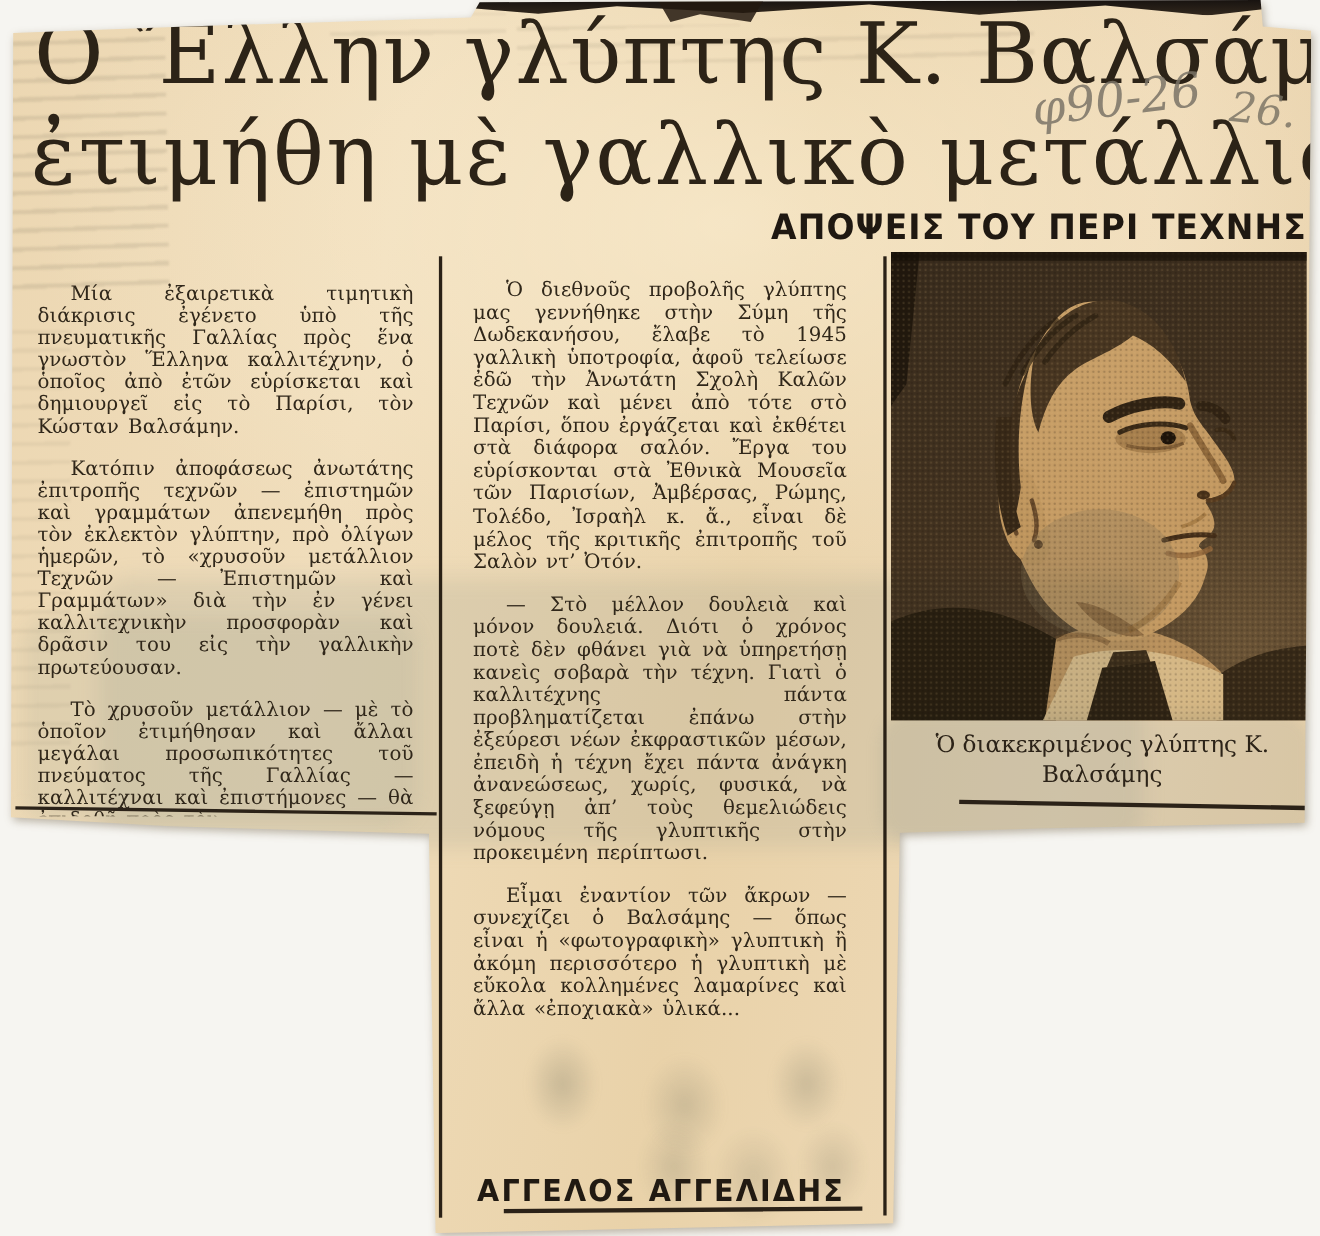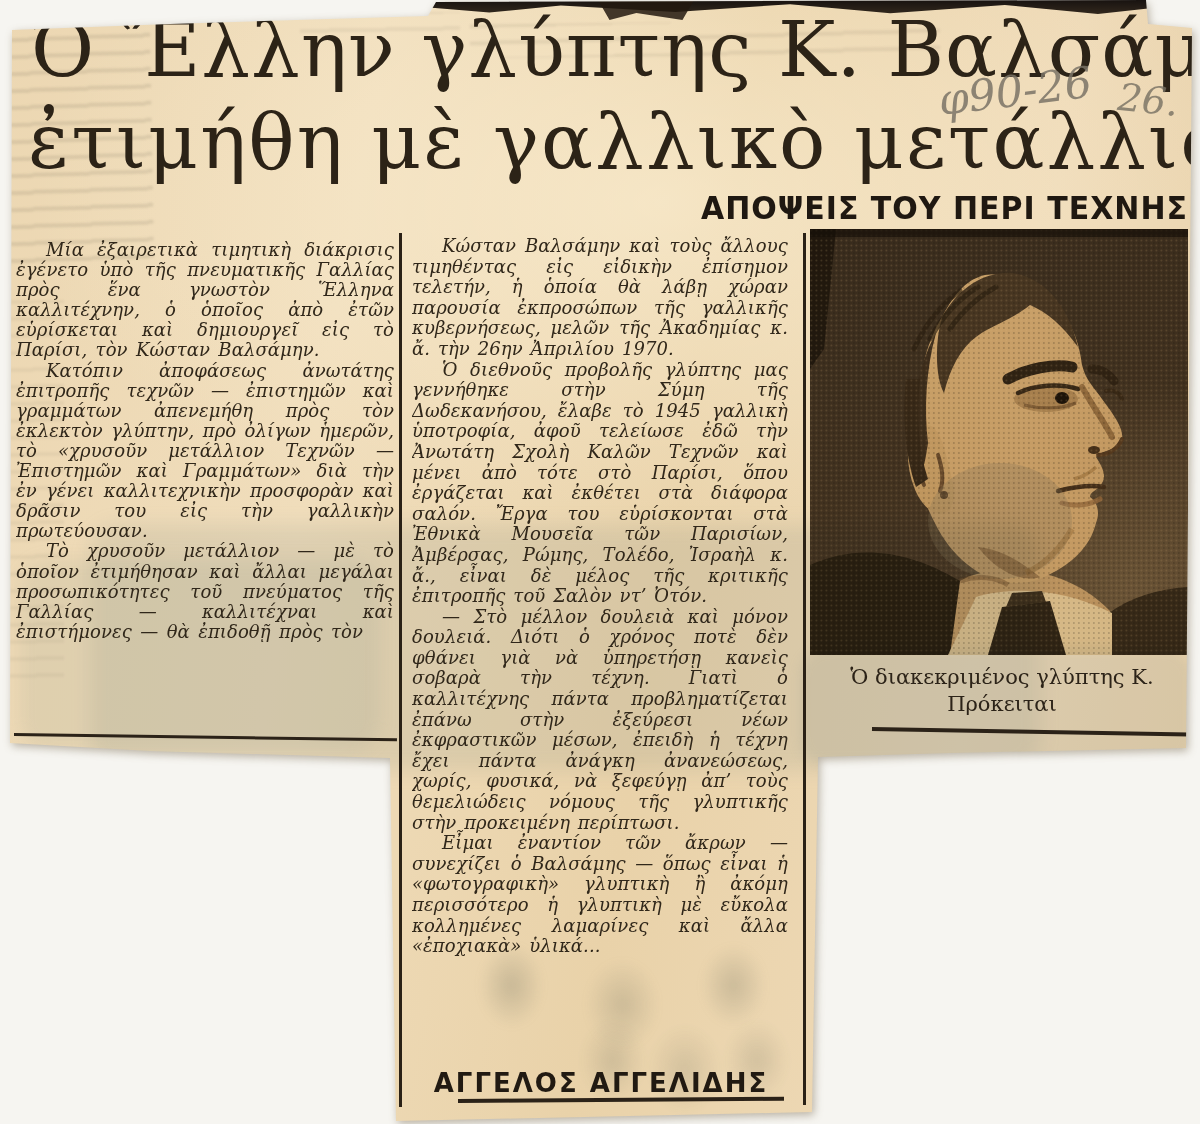--- a/index.html
+++ b/index.html
@@ -33,21 +33,21 @@
   
   .headline{position:absolute;left:28px;top:4px;width:1132px;text-align:center;
     color:#2c2317;line-height:92px;white-space:nowrap;}
   .headline .l1{font-size:77px;letter-spacing:1px;}
   .headline .l2{font-size:77px;letter-spacing:2px;}
   .kicker{position:absolute;left:690px;top:190px;width:498px;text-align:right;
     font-family:"DejaVu Sans", sans-serif;font-weight:bold;font-size:30px;letter-spacing:1px;
     color:#1f1811;transform:scaleY(1.06);}
   
   .col{position:absolute;text-align:justify;color:#30271a;overflow:hidden;}
-  .col p{margin:0;text-indent:30px;font-style:italic;}
+  .col p{margin:18px;text-indent:30px;}
   .col-left{left:16px;top:240px;width:378px;height:502px;font-size:18px;line-height:20.1px;
     word-spacing:2.5px;letter-spacing:.1px;}
   .col-mid{left:412px;top:236px;width:376px;height:842px;font-size:18px;line-height:20.6px;
     word-spacing:2px;letter-spacing:.1px;}
   .vrule{position:absolute;width:2.5px;background:#2a2116;}
   .vrule-left{left:399px;top:233px;height:874px;}
   .vrule-right{left:803px;top:233px;height:872px;}
   .hrule{position:absolute;background:#2b2218;}
   .rule-leftcol{left:14px;top:733px;width:383px;height:3px;transform:rotate(.8deg);transform-origin:left center;}
   .rule-caption{left:872px;top:727px;width:322px;height:3.5px;transform:rotate(1deg);transform-origin:left center;}
@@ -101,21 +101,20 @@
       <div class="hrule rule-leftcol"></div>
       <div class="hrule rule-caption"></div>
       <div class="hrule rule-byline"></div>
 
       <div class="col col-left">
           <p>Μία ἐξαιρετικὰ τιμητικὴ διάκρισις ἐγένετο ὑπὸ τῆς πνευματικῆς Γαλλίας πρὸς ἕνα γνωστὸν Ἕλληνα καλλιτέχνην, ὁ ὁποῖος ἀπὸ ἐτῶν εὑρίσκεται καὶ δημιουργεῖ εἰς τὸ Παρίσι, τὸν Κώσταν Βαλσάμην.</p>
           <p>Κατόπιν ἀποφάσεως ἀνωτάτης ἐπιτροπῆς τεχνῶν — ἐπιστημῶν καὶ γραμμάτων ἀπενεμήθη πρὸς τὸν ἐκλεκτὸν γλύπτην, πρὸ ὀλίγων ἡμερῶν, τὸ «χρυσοῦν μετάλλιον Τεχνῶν — Ἐπιστημῶν καὶ Γραμμάτων» διὰ τὴν ἐν γένει καλλιτεχνικὴν προσφορὰν καὶ δρᾶσιν του εἰς τὴν γαλλικὴν πρωτεύουσαν.</p>
           <p>Τὸ χρυσοῦν μετάλλιον — μὲ τὸ ὁποῖον ἐτιμήθησαν καὶ ἄλλαι μεγάλαι προσωπικότητες τοῦ πνεύματος τῆς Γαλλίας — καλλιτέχναι καὶ ἐπιστήμονες — θὰ ἐπιδοθῇ πρὸς τὸν</p>
         </div>
       <div class="col col-mid">
-          <p>Κώσταν Βαλσάμην καὶ τοὺς ἄλλους τιμηθέντας εἰς εἰδικὴν ἐπίσημον τελετήν, ἡ ὁποία θὰ λάβῃ χώραν παρουσία ἐκπροσώπων τῆς γαλλικῆς κυβερνήσεως, μελῶν τῆς Ἀκαδημίας κ. ἄ. τὴν 26ην Ἀπριλίου 1970.</p>
           <p>Ὁ διεθνοῦς προβολῆς γλύπτης μας γεννήθηκε στὴν Σύμη τῆς Δωδεκανήσου, ἔλαβε τὸ 1945 γαλλικὴ ὑποτροφία, ἀφοῦ τελείωσε ἐδῶ τὴν Ἀνωτάτη Σχολὴ Καλῶν Τεχνῶν καὶ μένει ἀπὸ τότε στὸ Παρίσι, ὅπου ἐργάζεται καὶ ἐκθέτει στὰ διάφορα σαλόν. Ἔργα του εὑρίσκονται στὰ Ἐθνικὰ Μουσεῖα τῶν Παρισίων, Ἀμβέρσας, Ρώμης, Τολέδο, Ἰσραὴλ κ. ἄ., εἶναι δὲ μέλος τῆς κριτικῆς ἐπιτροπῆς τοῦ Σαλὸν ντ’ Ὀτόν.</p>
           <p>— Στὸ μέλλον δουλειὰ καὶ μόνον δουλειά. Διότι ὁ χρόνος ποτὲ δὲν φθάνει γιὰ νὰ ὑπηρετήσῃ κανεὶς σοβαρὰ τὴν τέχνη. Γιατὶ ὁ καλλιτέχνης πάντα προβληματίζεται ἐπάνω στὴν ἐξεύρεσι νέων ἐκφραστικῶν μέσων, ἐπειδὴ ἡ τέχνη ἔχει πάντα ἀνάγκη ἀνανεώσεως, χωρίς, φυσικά, νὰ ξεφεύγῃ ἀπ’ τοὺς θεμελιώδεις νόμους τῆς γλυπτικῆς στὴν προκειμένη περίπτωσι.</p>
           <p>Εἶμαι ἐναντίον τῶν ἄκρων — συνεχίζει ὁ Βαλσάμης — ὅπως εἶναι ἡ «φωτογραφικὴ» γλυπτικὴ ἢ ἀκόμη περισσότερο ἡ γλυπτικὴ μὲ εὔκολα κολλημένες λαμαρίνες καὶ ἄλλα «ἐποχιακὰ» ὑλικά...</p>
         </div>
 
       <svg class="photo" viewBox="0 0 378 426" role="img">
         <defs>
           <linearGradient id="bgg" x1="0" y1="0" x2="0.3" y2="1">
             <stop offset="0" stop-color="#3a3025"></stop>
             <stop offset="0.6" stop-color="#463a2c"></stop>
@@ -185,19 +184,19 @@
 
         <ellipse cx="190" cy="292" rx="72" ry="58" fill="#8e8876" opacity=".30"></ellipse>
         <path d="M230,348 C210,332 190,320 168,318 C186,342 212,354 230,348 Z" fill="#7a5f40" opacity=".55"></path>
         <path d="M262,300 C250,320 234,336 216,344" stroke="#93713e" stroke-width="6" fill="none" opacity=".4"></path>
         <path d="M150,352 C168,346 186,348 198,356" stroke="#7b5f3f" stroke-width="5" fill="none" opacity=".5"></path>
 
         <rect width="378" height="426" fill="url(#ht)"></rect>
         <rect x="0" y="0" width="378" height="8" fill="#17110a" opacity=".7"></rect>
       </svg>
 
-      <div class="caption">Ὁ διακεκριμένος γλύπτης Κ. Πρόκειται</div>
+      <div class="caption">Ὁ διακεκριμένος γλύπτης Κ. Βαλσάμης</div>
 
       <div class="byline">ΑΓΓΕΛΟΣ ΑΓΓΕΛΙΔΗΣ</div>
 
     </div>
   </div>
 </div>
 
 </body></html>

